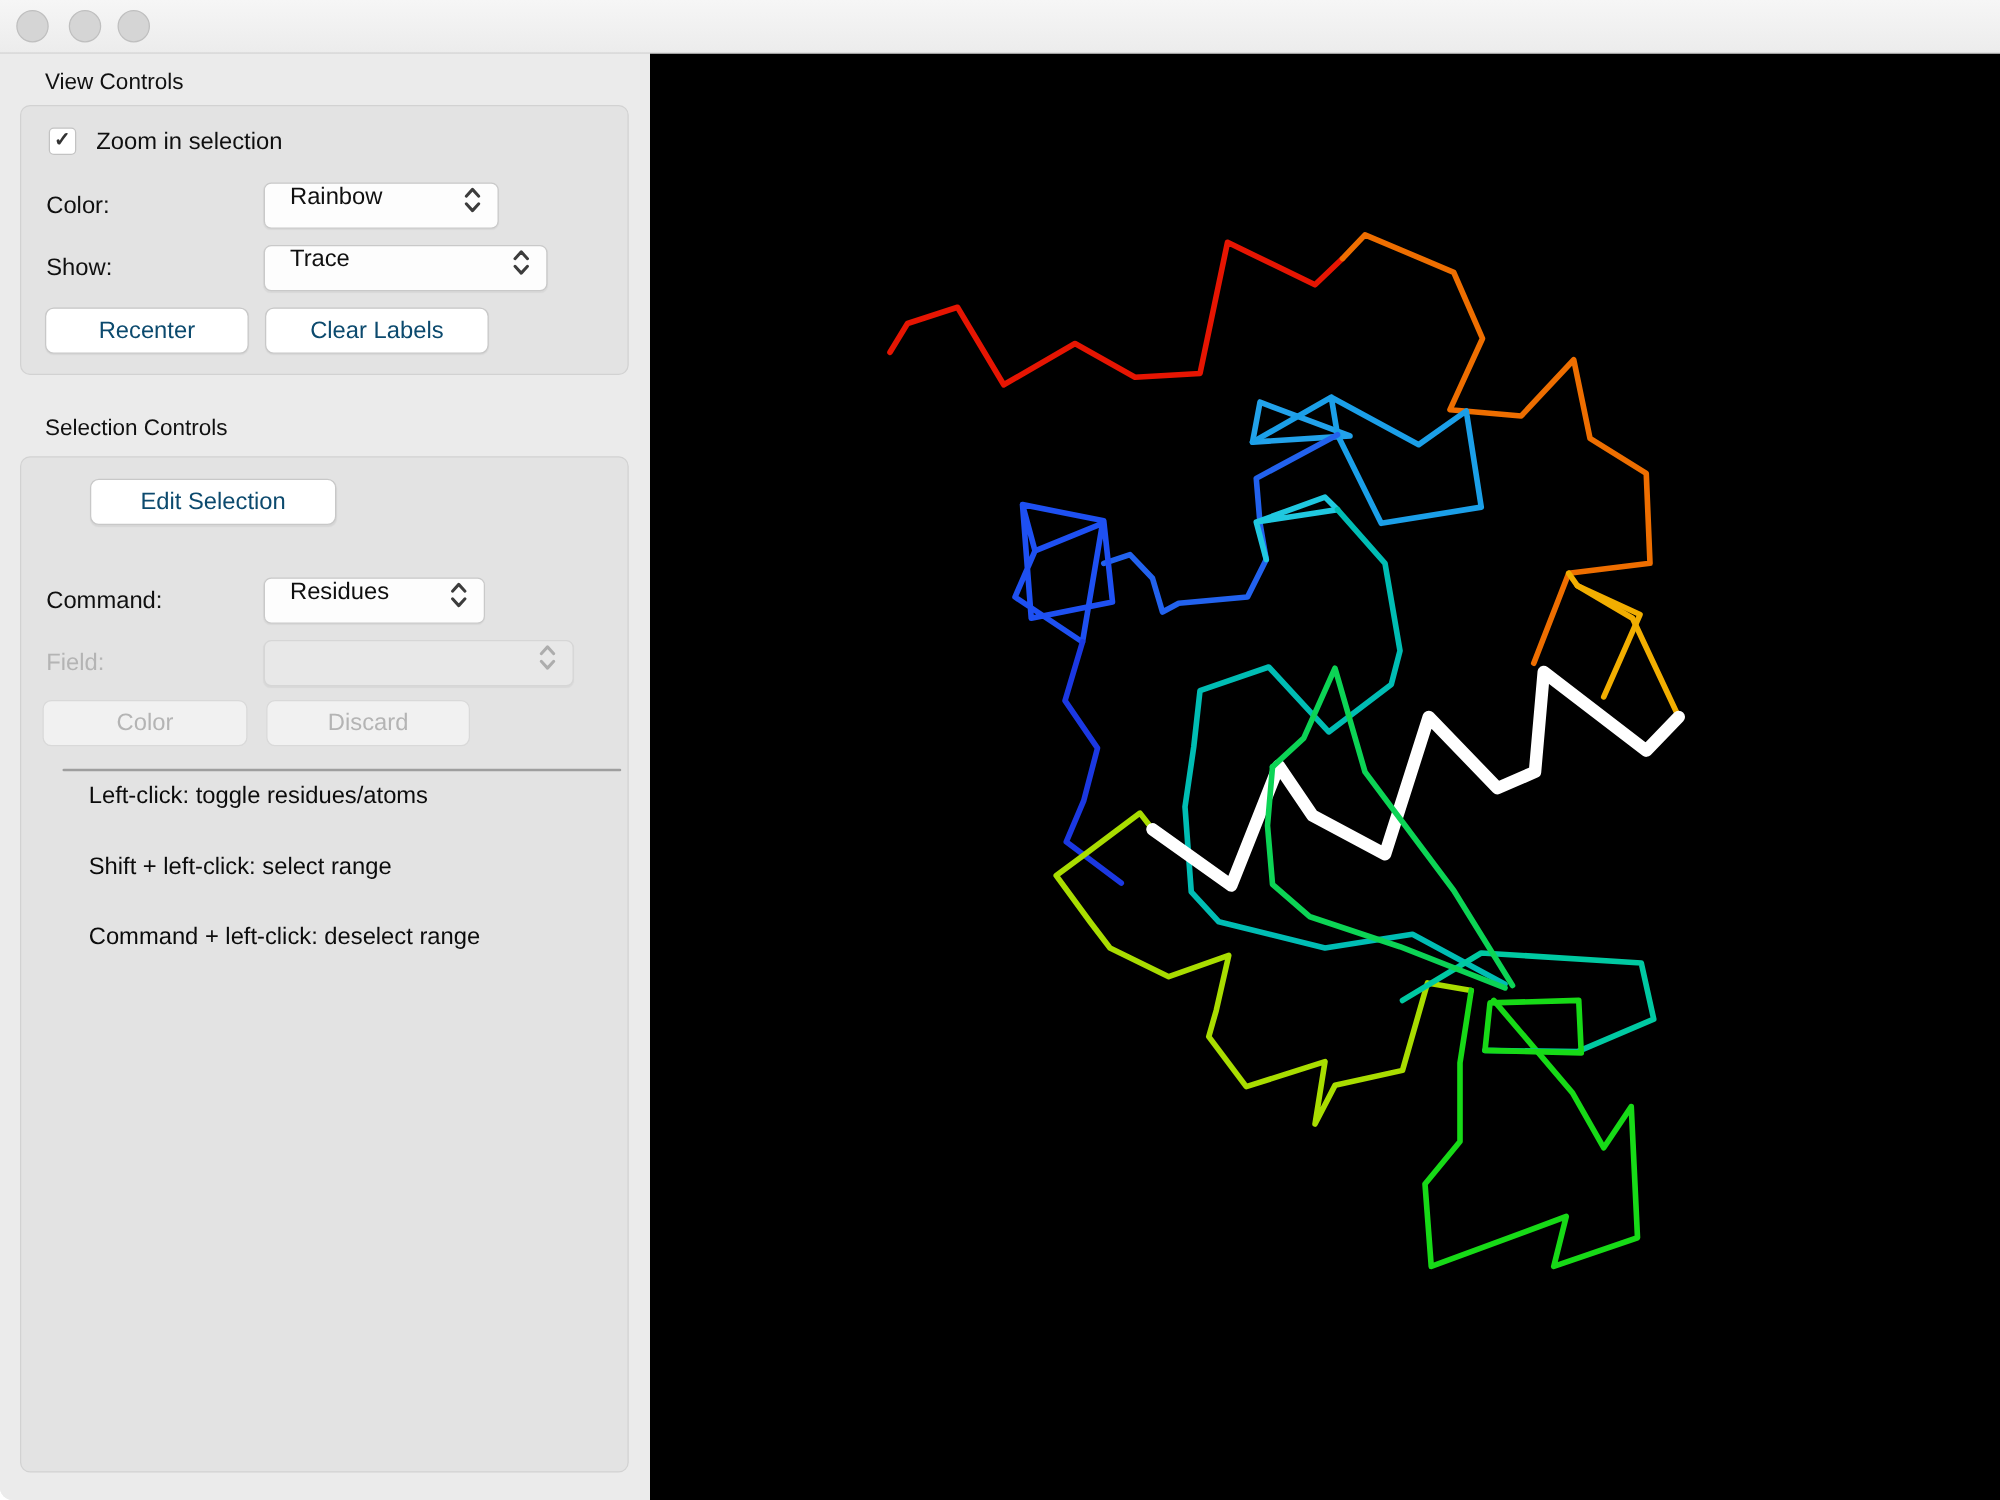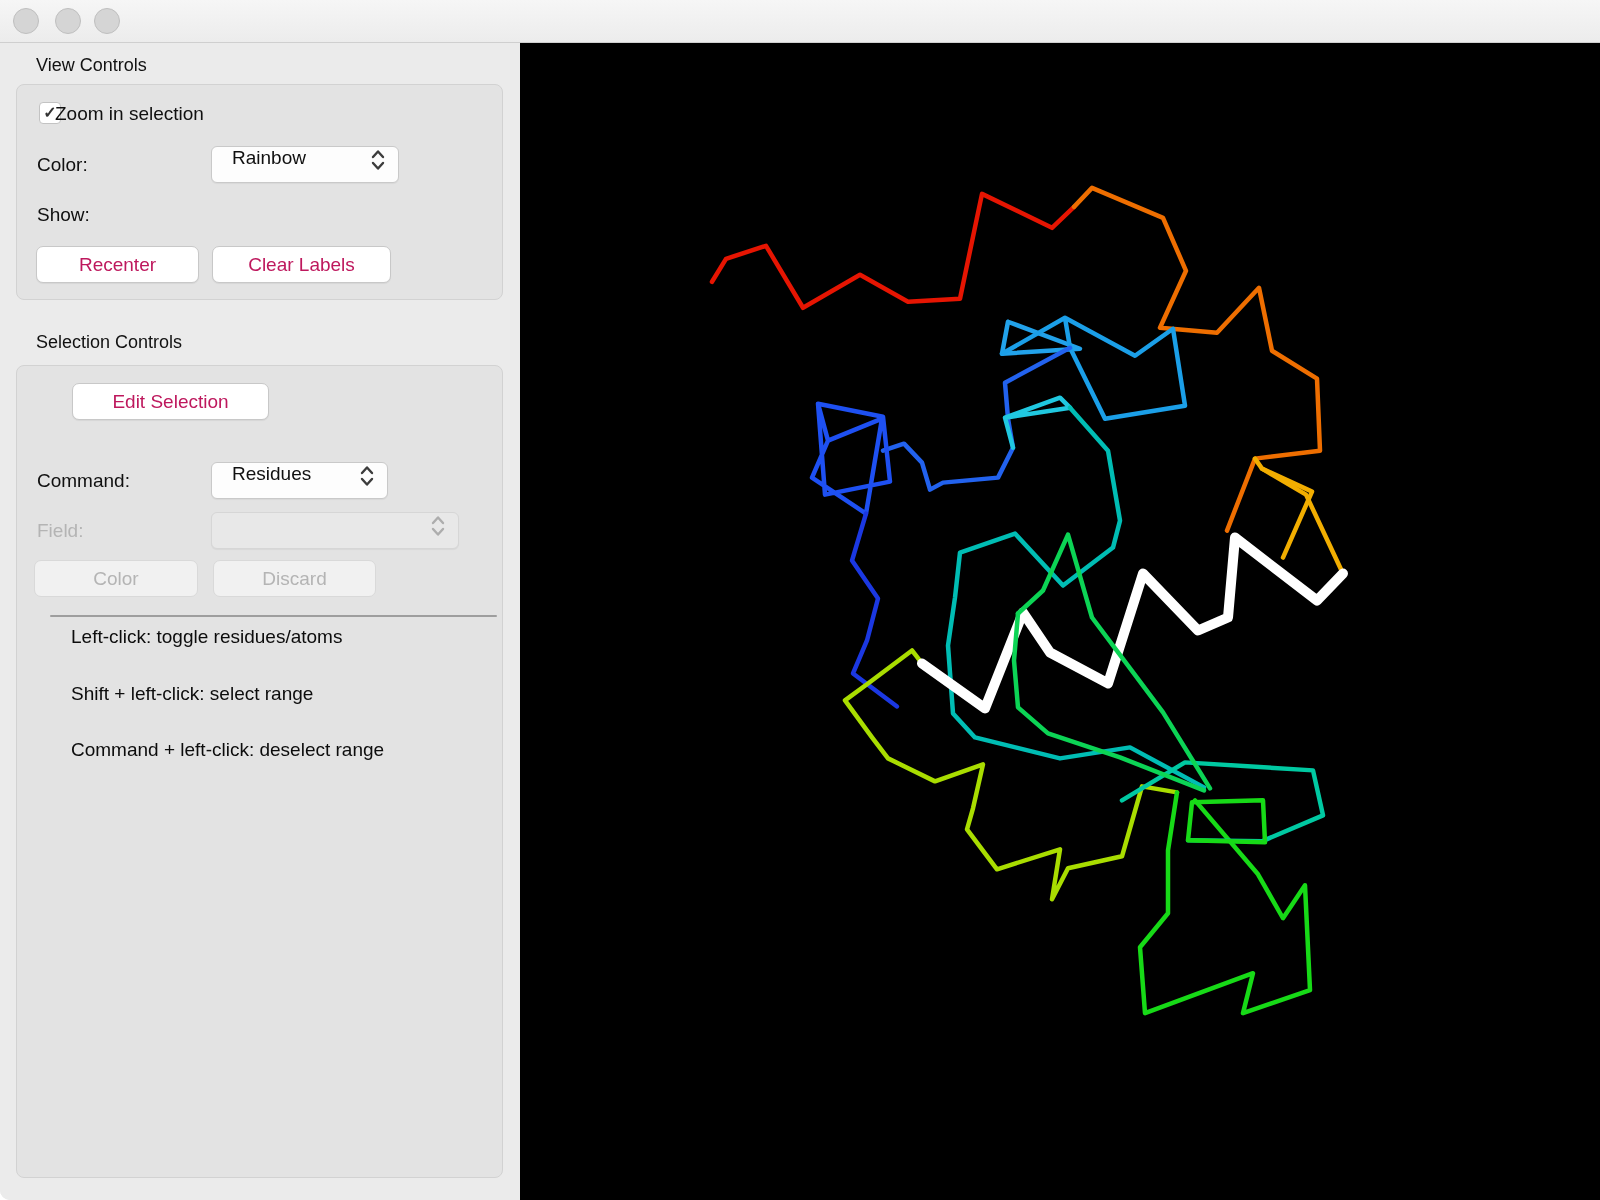--- a/index.html
+++ b/index.html
@@ -20,21 +20,21 @@
   
   .checkbox{position:absolute;left:38px;top:59px;width:22px;height:22px;background:#fff;border:1px solid #c3c3c3;border-radius:4px;box-sizing:border-box;text-align:center;line-height:20px;font-size:16px;font-weight:bold;color:#333;}
   
   .popup{position:absolute;background:#fdfdfd;border:1px solid #c9c9c9;border-radius:6px;box-sizing:border-box;display:flex;align-items:flex-start;box-shadow:0 1px 1px rgba(0,0,0,0.05);}
   .popup .val{font-size:19px;color:#101010;padding-left:20px;flex:1;}
   .popup .chev{width:20px;height:26px;margin-right:10px;flex:none;}
   .popup.disabled{background:#e8e8e8;border-color:#d6d6d6;}
   .chev path{fill:none;stroke:#3c3c3c;stroke-width:2.4;stroke-linecap:round;stroke-linejoin:round;}
   .popup.disabled .chev path{stroke:#adadad;}
   
-  .btn{position:absolute;height:37px;background:#fff;border:1px solid #c8c8c8;border-radius:7px;box-sizing:border-box;font-size:19px;color:#be185d;display:flex;align-items:center;justify-content:center;box-shadow:0 1px 1px rgba(0,0,0,0.06);}
+  .btn{position:absolute;height:37px;background:#fff;border:1px solid #c8c8c8;border-radius:7px;box-sizing:border-box;font-size:19px;color:#0c4a6e;display:flex;align-items:center;justify-content:center;box-shadow:0 1px 1px rgba(0,0,0,0.06);}
   .btn.disabled{background:#f1f1f1;border-color:#d9d9d9;color:#b4b4b4;box-shadow:none;}
   .separator{position:absolute;left:33px;top:538px;width:447px;height:2px;background:#9e9e9e;border-radius:1px;}
   .help-line{position:absolute;left:54px;font-size:19px;color:#0c0c0c;white-space:nowrap;}
   
   .canvas{position:absolute;left:520px;top:43px;width:1080px;height:1157px;background:#000;}
   .canvas svg{position:absolute;left:0;top:0;width:100%;height:100%;}
 </style>
 </head>
 <body>
 
@@ -45,32 +45,39 @@
     <div class="traffic tl-min"></div>
     <div class="traffic tl-zoom"></div>
   </div>
 
   <div class="sidebar">
 
     <div class="section-title" style="top:12px;">View Controls</div>
 
     <div class="groupbox gb1">
       <div class="checkbox" style="left:22px;top:17px;"><span>✓</span></div>
-      <div class="ctl-label" style="left:38px;top:18px;">Zoom in selection</div>
+      <div class="ctl-label" style="left:60px;top:18px;">Zoom in selection</div>
 
       <div class="ctl-label" style="left:20px;top:69px;">Color:</div>
       <div class="popup" style="left:194px;top:61px;width:188px;height:37px;">
         <span class="val">Rainbow</span>
         <svg class="chev" viewBox="0 0 20 26">
             <path d="M5 10 L10 4.5 L15 10"></path>
             <path d="M5 16 L10 21.5 L15 16"></path>
           </svg>
       </div>
 
       <div class="ctl-label" style="left:20px;top:119px;">Show:</div>
+      <div class="popup" style="left:194px;top:111px;width:227px;height:37px;">
+        <span class="val">Trace</span>
+        <svg class="chev" viewBox="0 0 20 26">
+            <path d="M5 10 L10 4.5 L15 10"></path>
+            <path d="M5 16 L10 21.5 L15 16"></path>
+          </svg>
+      </div>
 
       <div class="btn" style="left:19px;top:161px;width:163px;">Recenter</div>
       <div class="btn" style="left:195px;top:161px;width:179px;">Clear Labels</div>
     </div>
 
     <div class="section-title" style="top:289px;">Selection Controls</div>
 
     <div class="groupbox gb2">
       <div class="btn" style="left:17px;top:17px;width:197px;margin-left:38px;">Edit Selection</div>
 

